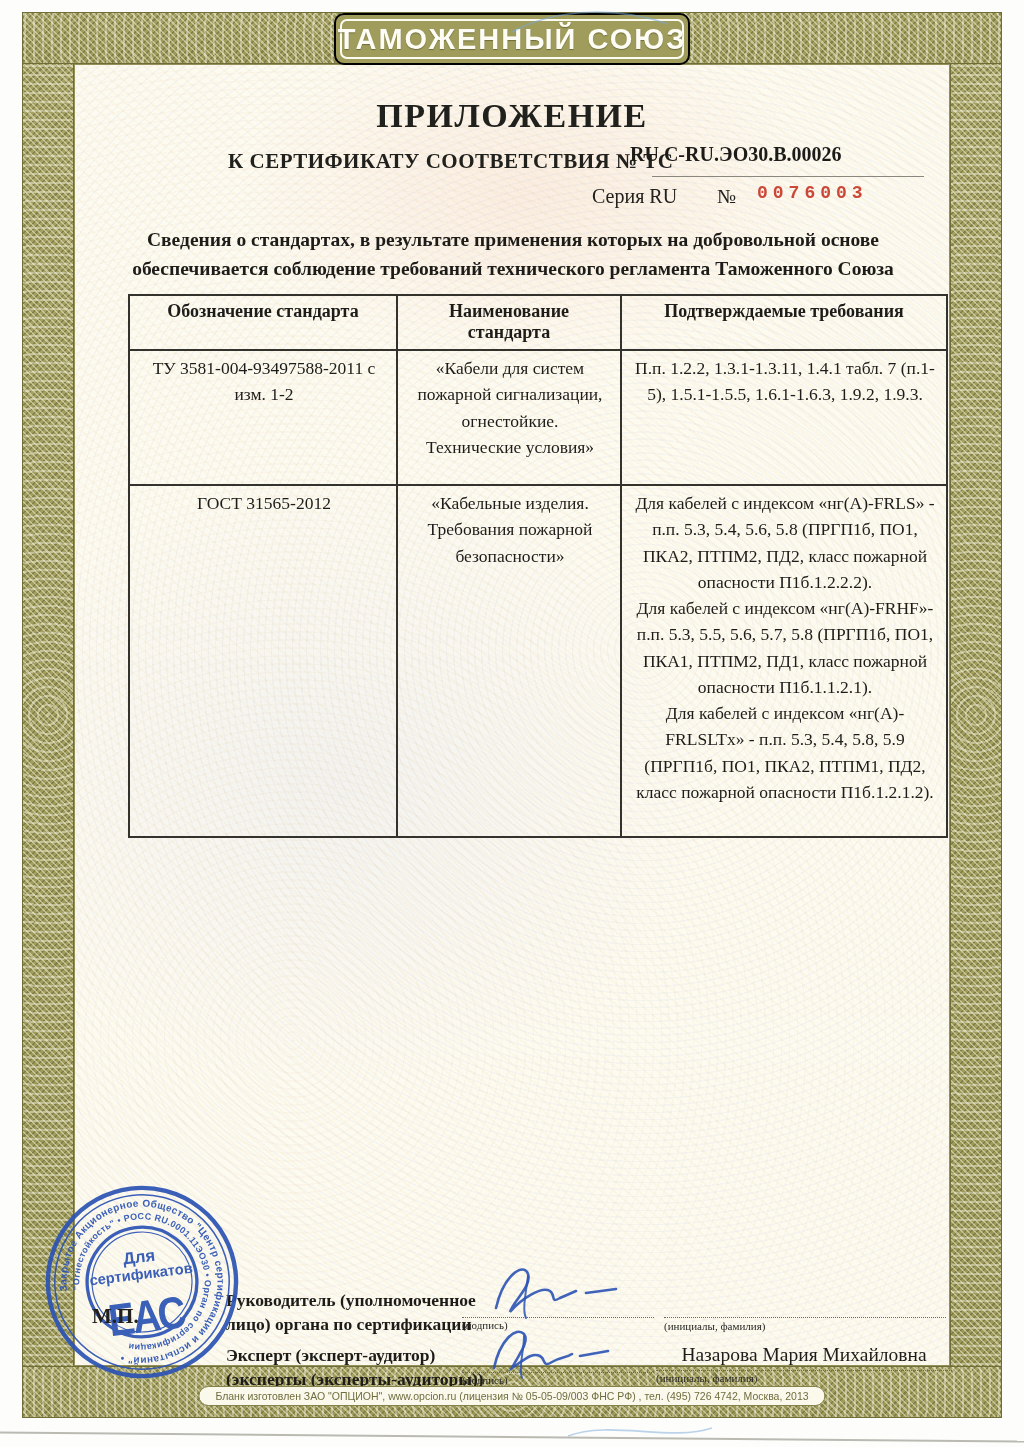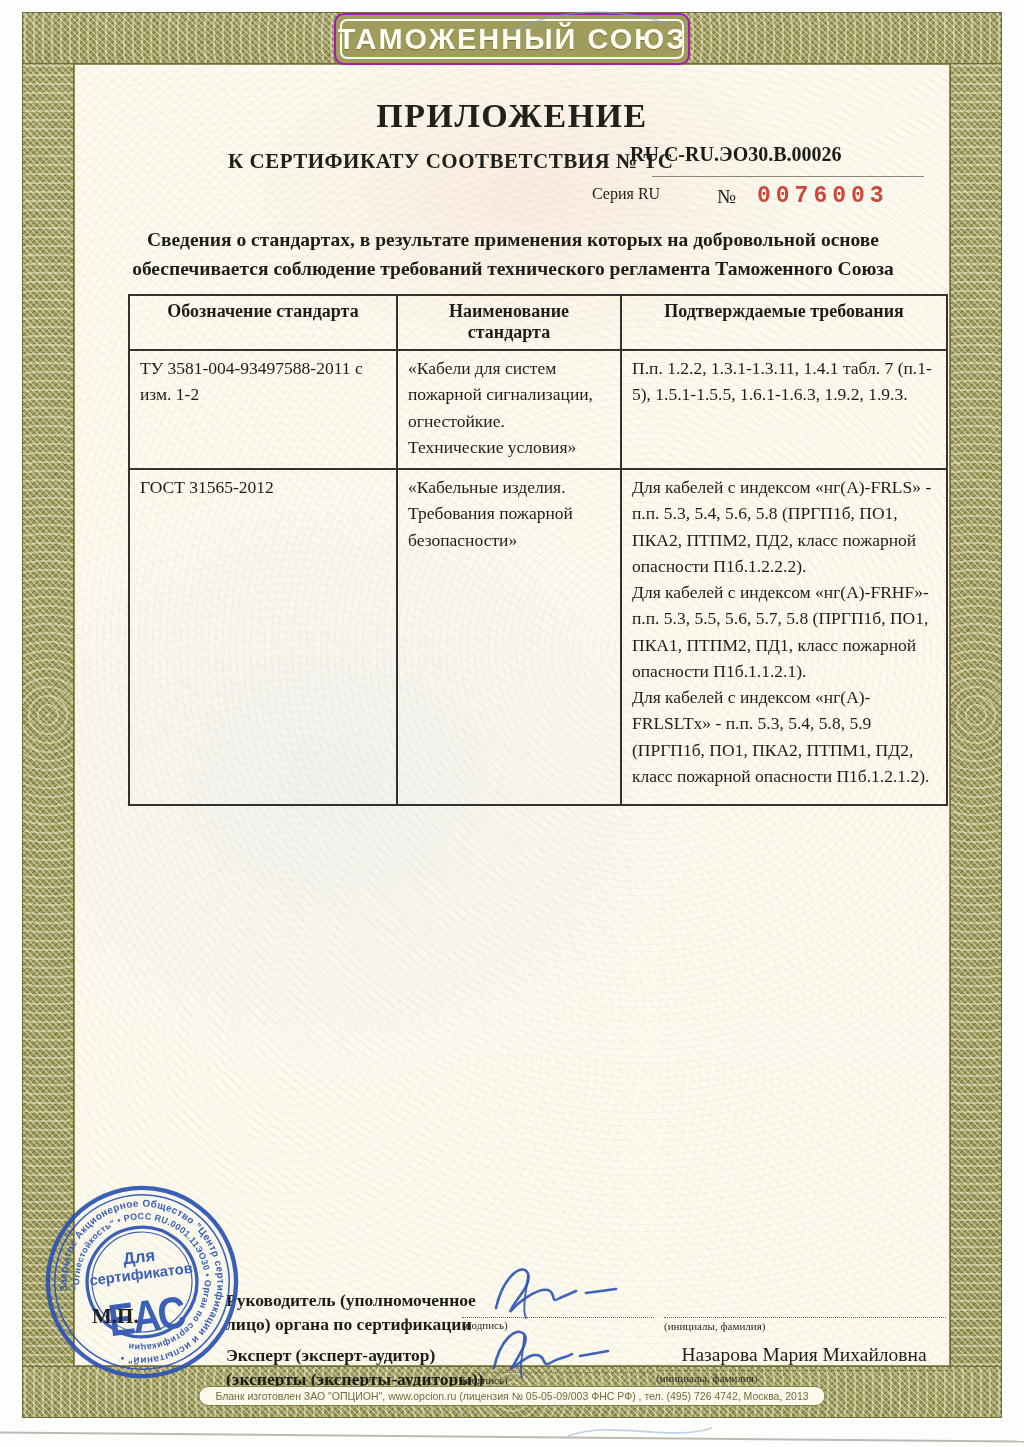--- a/index.html
+++ b/index.html
@@ -30,52 +30,52 @@
       radial-gradient(ellipse 520px 430px at 30% 55%, rgba(120,140,210,.07), transparent 72%),
       repeating-radial-gradient(circle at 65% 45%, rgba(110,130,200,.05) 0 1.5px, transparent 1.5px 7px),
       repeating-radial-gradient(circle at 25% 75%, rgba(215,170,120,.055) 0 1.5px, transparent 1.5px 8px),
       repeating-linear-gradient(40deg, rgba(228,218,150,.10) 0 2px, transparent 2px 8px);
     box-shadow: inset 0 0 0 1px #93905a;
   }
 
   
   .banner{
     position:absolute;left:50%;top:13px;transform:translateX(-50%);
-    width:356px;height:52px;background:#a09d5c;border:2px solid #a21caf;border-radius:10px;
+    width:356px;height:52px;background:#a09d5c;border:2px solid #000000;border-radius:10px;
     display:flex;align-items:center;justify-content:center;z-index:6;box-sizing:border-box;
   }
   .banner-inner{
     position:absolute;inset:4px;border:2px solid #fdfdf3;border-radius:7px;
     display:flex;align-items:center;justify-content:center;
   }
   .banner-text{
     font-family:"Liberation Sans", sans-serif;font-weight:bold;font-size:29px;letter-spacing:2px;
     color:#fdfdf6;text-shadow:0 1px 1px rgba(70,68,30,.55);white-space:nowrap;
   }
 
   .abs{position:absolute;}
 
   .title{left:0;right:0;top:97px;text-align:center;font-size:34px;font-weight:bold;letter-spacing:1.5px;color:#20201c;z-index:3;}
   .subtitle{left:228px;top:149px;font-size:21px;font-weight:bold;color:#20201c;letter-spacing:.5px;z-index:3;}
   .cert-no{left:630px;top:143px;font-size:20px;font-weight:bold;color:#1c1b18;z-index:3;white-space:nowrap;}
   .cert-line{left:652px;top:176px;width:272px;border-top:1.5px solid #8a887e;z-index:3;}
-  .series-label{left:592px;top:185px;font-size:16px;color:#22211d;z-index:3;}
+  .series-label{left:592px;top:185px;font-size:20px;color:#22211d;z-index:3;}
   .num-sign{left:717px;top:185px;font-size:20px;color:#22211d;z-index:3;}
-  .blank-number{left:757px;top:183px;font-family:"Liberation Mono", monospace;font-size:23px;font-weight:bold;letter-spacing:5px;color:#cb4838;z-index:3;}
+  .blank-number{left:757px;top:183px;font-family:"Liberation Mono", monospace;font-size:18px;font-weight:bold;letter-spacing:5px;color:#cb4838;z-index:3;}
 
   .intro{left:90px;width:846px;top:226px;text-align:center;font-size:19.5px;font-weight:bold;line-height:1.48;color:#1d1c18;z-index:3;font-family:Liberation Serif, serif;}
 
   
   table.std{position:absolute;left:128px;top:294px;width:818px;border-collapse:collapse;z-index:3;table-layout:fixed;}
   table.std th, table.std td{
     border:2px solid #33322c;vertical-align:top;color:#1d1c18;
     font-family:"Liberation Serif", serif;
   }
   table.std th{font-size:18px;font-weight:bold;text-align:center;padding:5px 17px 6px;}
-  table.std td{font-size:17.5px;line-height:1.5;padding:4px 8px 8px 10px;}
+  table.std td{font-size:17.5px;line-height:1.5;padding:4px 8px 24px 10px;text-align:center;}
   .col1{width:268px;} .col2{width:224px;} .col3{width:326px;}
   td.h90{height:86px;} td.h326{height:322px;}
   .preline{white-space:pre-line;}
   .req-par{margin:0;}
 
   
   .stamp{left:44px;top:1184px;z-index:4;transform:rotate(-7deg);opacity:.92;}
   .mp{left:92px;top:1304px;font-size:21px;font-weight:bold;color:#21201c;z-index:5;}
 
   

